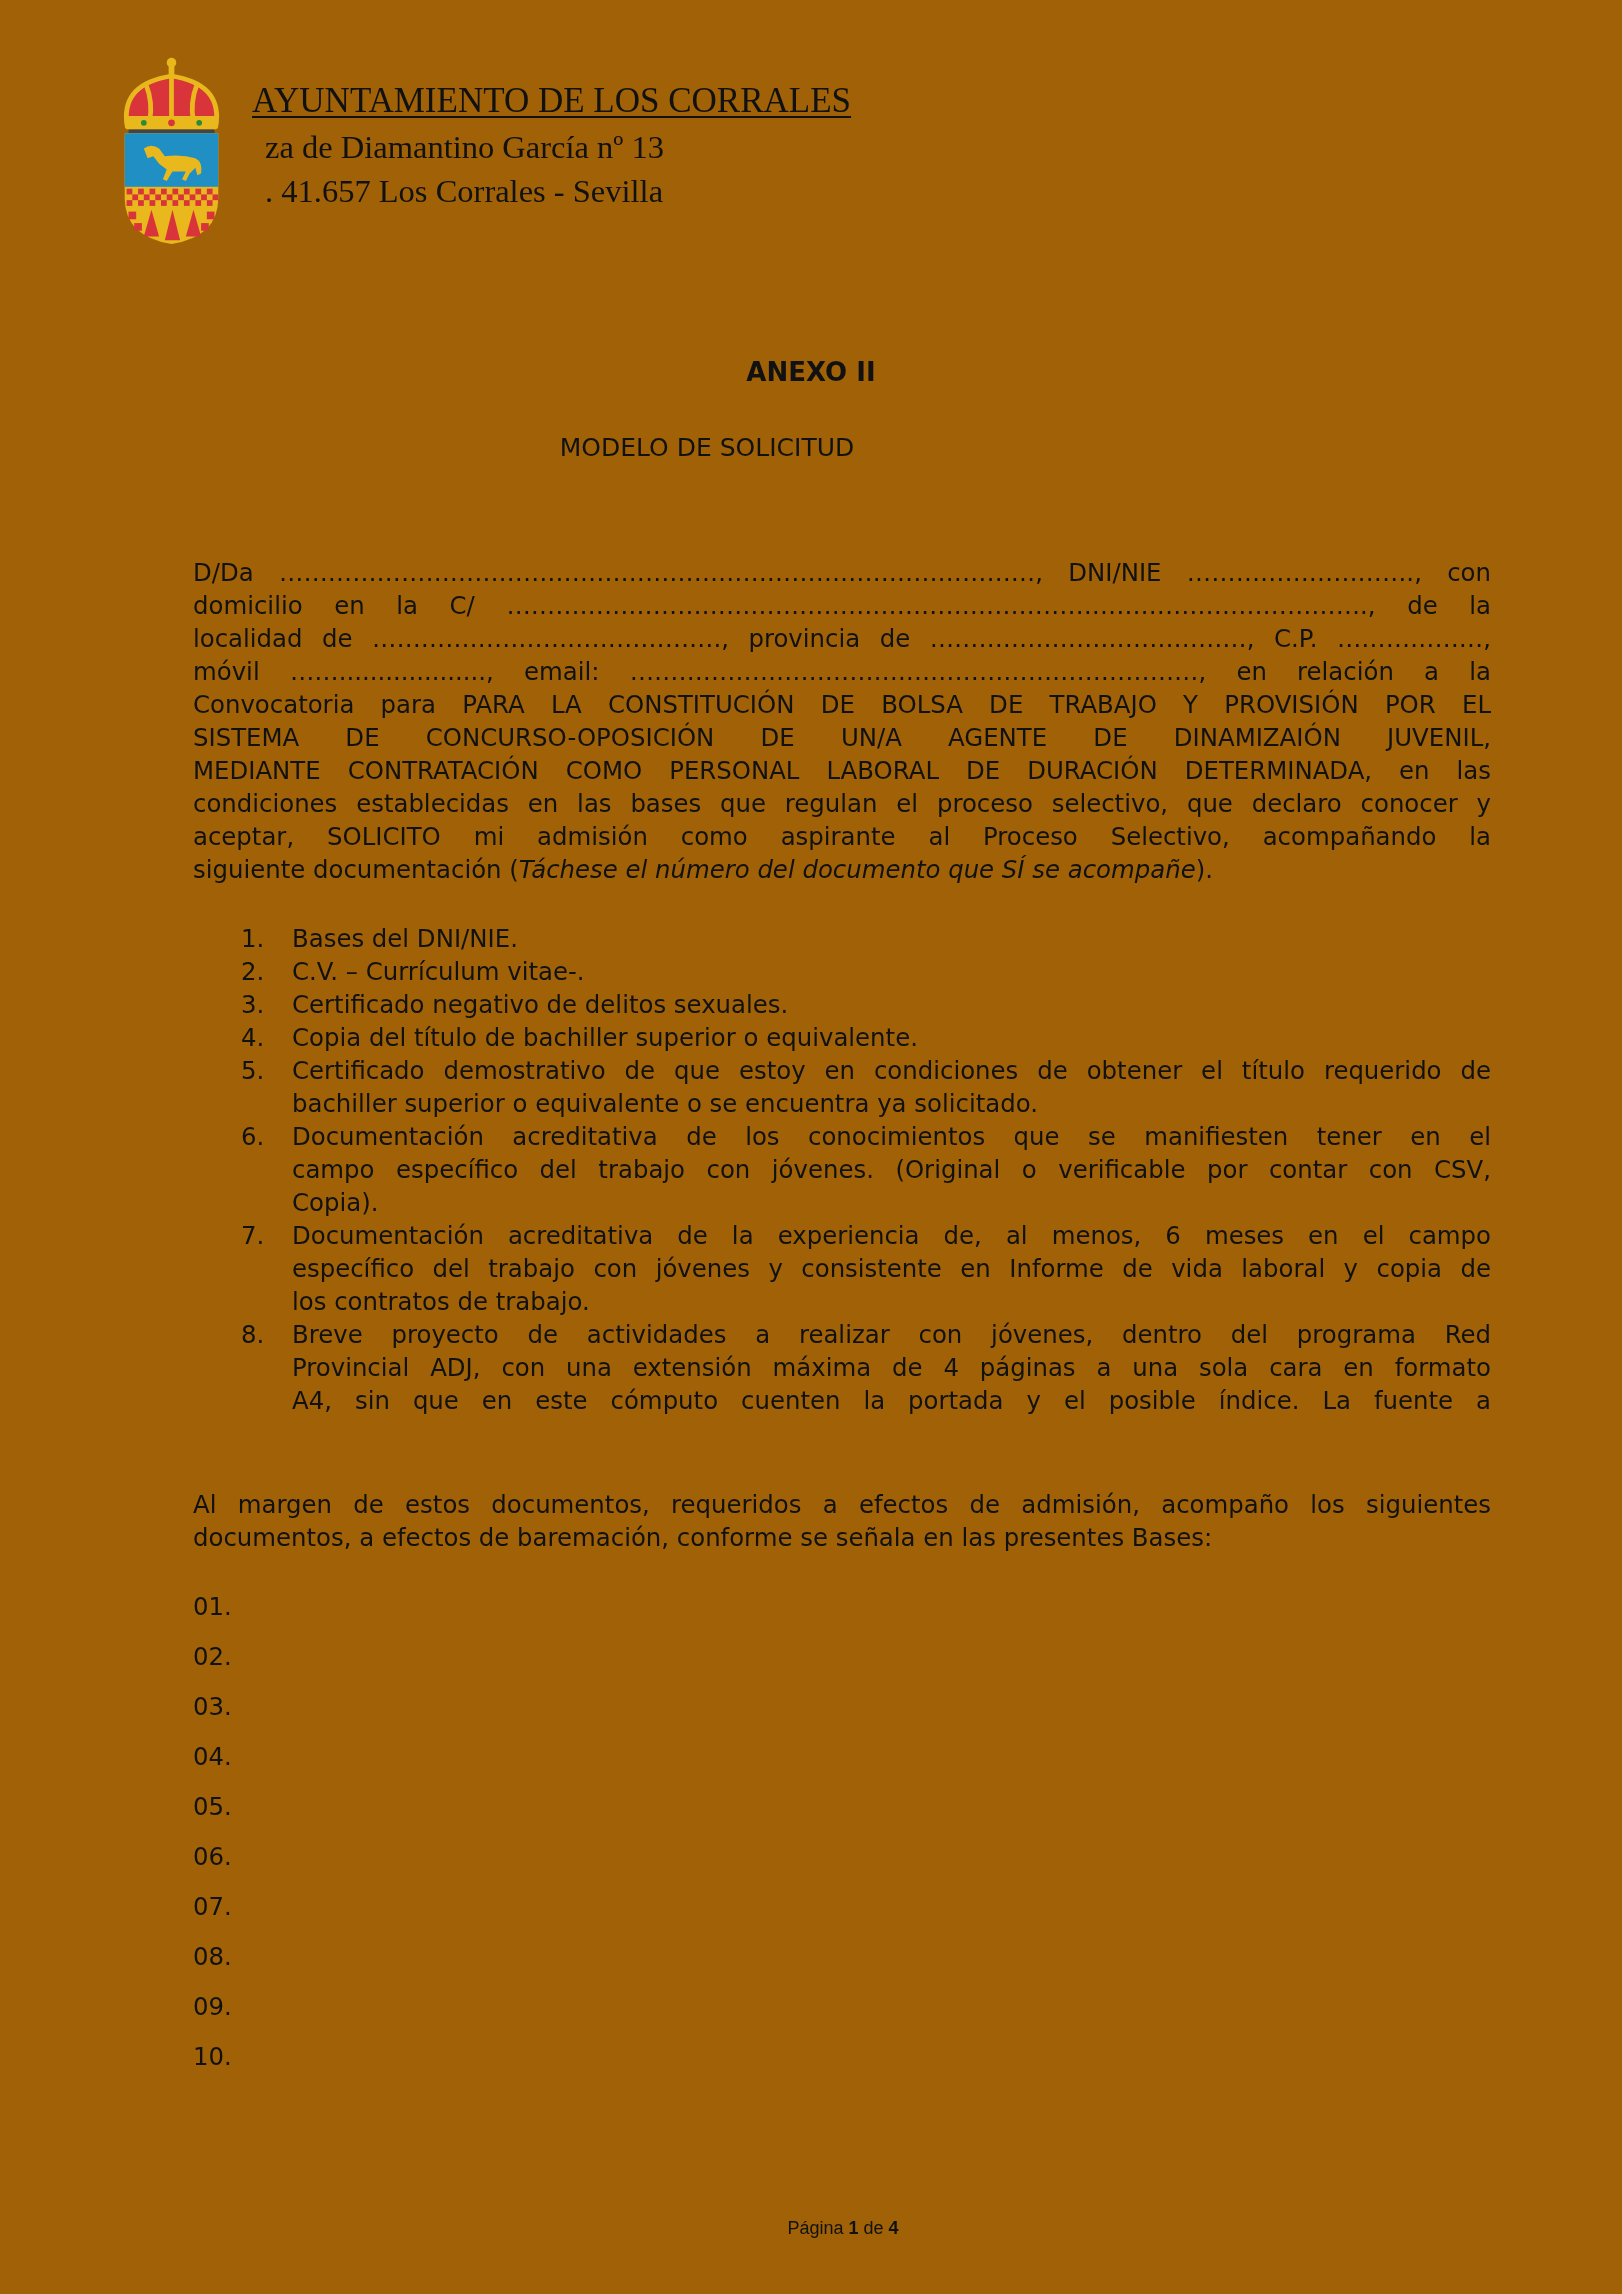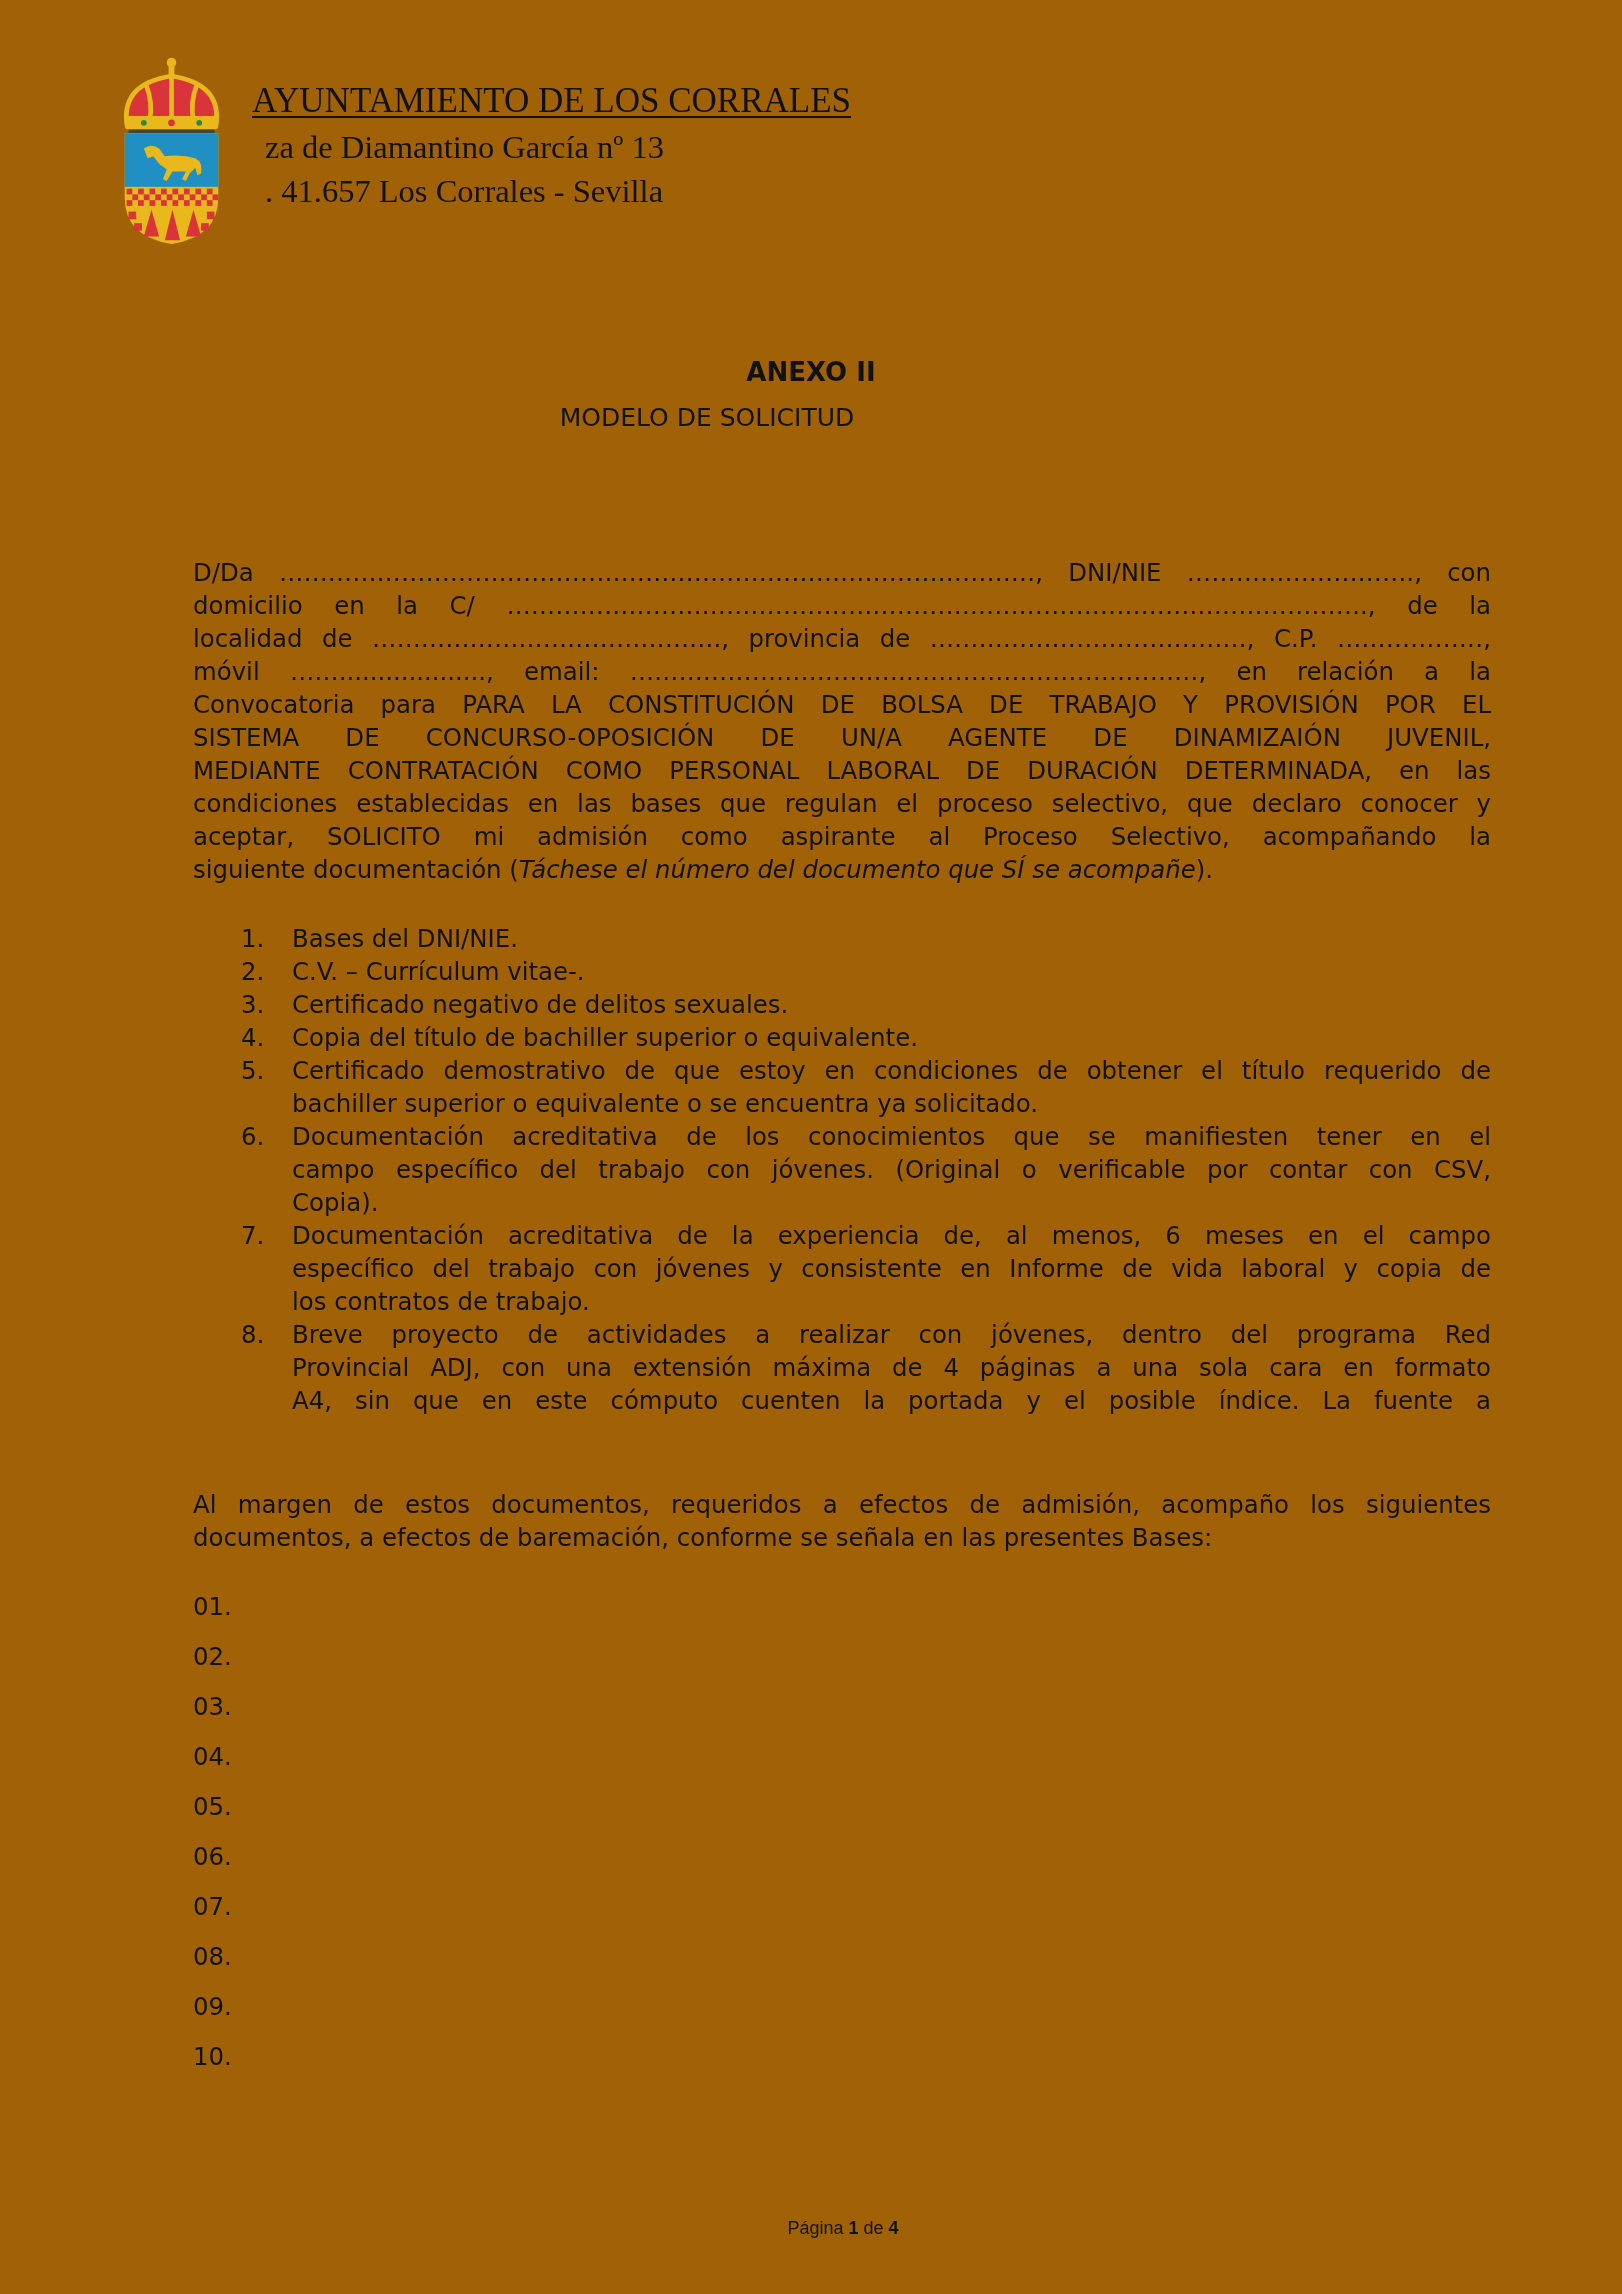--- a/index.html
+++ b/index.html
@@ -8,21 +8,21 @@
 
   .header { position:absolute; left:113px; top:53px; width:860px; height:210px; }
   .crest { position:absolute; left:1.9px; top:1.9px; width:113px; height:191px; }
   .org-title { position:absolute; left:139px; top:27px; font-family:"Liberation Serif", serif; font-size:35px; line-height:42px; text-decoration:underline; text-decoration-thickness:1.9px; text-underline-offset:3.8px; color:#111; white-space:nowrap; }
   .addr { position:absolute; left:132px; font-family:"Liberation Serif", serif; font-size:32.5px; line-height:38px; white-space:nowrap; color:#111;margin-left:20px; }
   .addr1 { top:75px; }
   .addr2 { top:119px; }
 
   .doc { font-family:"DejaVu Sans", sans-serif; font-size:24.4px; color:#111; }
   .annex { position:absolute; left:0; width:1622px; top:357px; text-align:center; font-weight:bold; font-size:26px; }
-  .model { position:absolute; left:0; width:1414px; top:403px; text-align:center; font-size:25px; }
+  .model { position:absolute; left:0; width:1414px; top:433px; text-align:center; font-size:25px; }
 
   .body-par { position:absolute; left:193px; width:1298px; top:556px; line-height:33px; text-align:justify; text-align-last:auto; }
   .body-par .line { display:block; text-align:justify; text-align-last:justify; white-space:nowrap; overflow:visible; }
   .body-par .line.last { text-align-last:left; }
   .emph { font-weight:normal; font-style:italic; }
 
   .req-list { position:absolute; left:193px; width:1298px; top:922px; margin:0; padding:0; list-style:none; line-height:33px; }
   .req-item { position:relative; padding-left:99px; text-align:justify; }
   .req-item .num { position:absolute; left:48px; top:0; }
   .req-item .txt .l { display:block; text-align:justify; text-align-last:justify; white-space:nowrap; }

